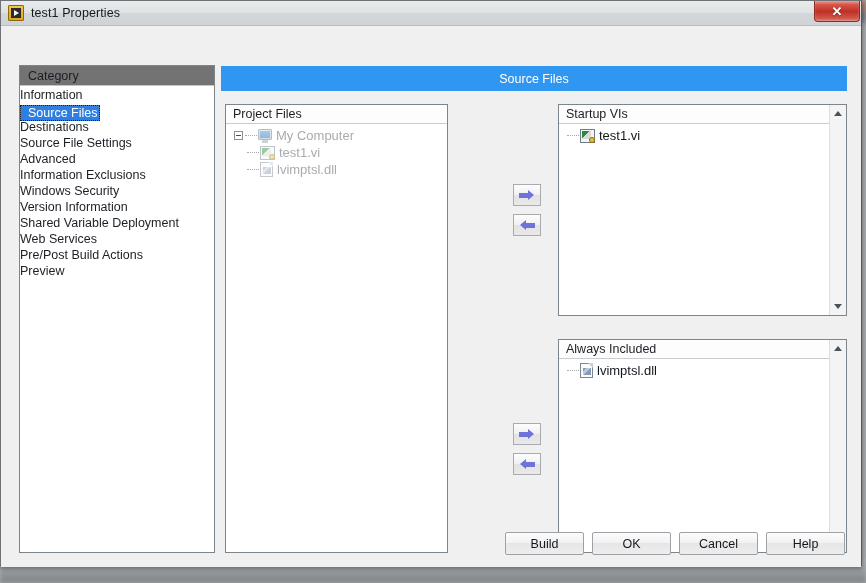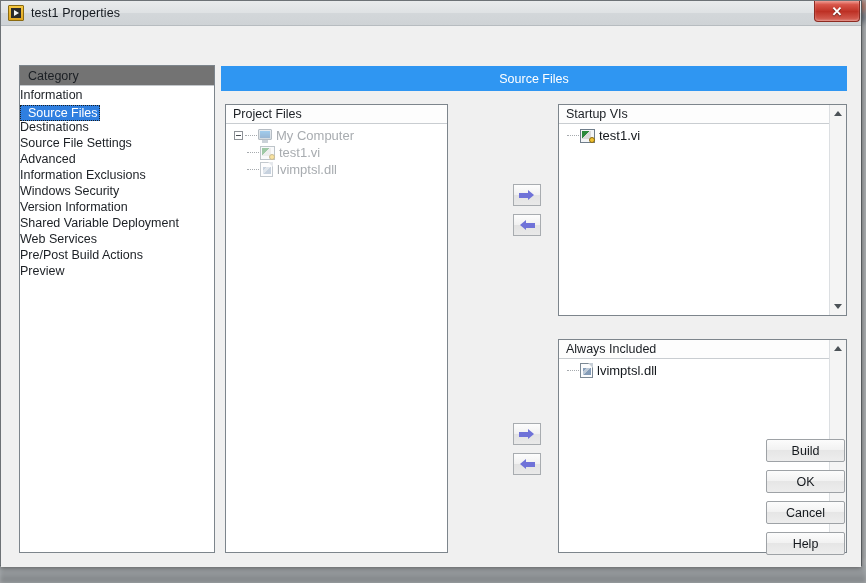--- a/index.html
+++ b/index.html
@@ -400,21 +400,20 @@
   .arrow-right .head { left: 9px; border-left: 6px solid #6f72d8; }
   .arrow-left .shaft { right: 0; }
   .arrow-left .head { right: 9px; border-right: 6px solid #6f72d8; }
 
   
   .btn-row {
     position: absolute;
     right: 16px; bottom: 12px;
     display: flex;
     gap: 8px;
-    flex-direction: column;
   }
   .dlg-btn {
     width: 79px;
     height: 23px;
     background: linear-gradient(180deg,#fcfcfc 0%, #f2f2f2 46%, #e6e6e6 50%, #ededed 100%);
     border: 1px solid #9ea2a6;
     border-radius: 2px;
     font-size: 12.5px;
     color: #14181d;
     font-family: "Liberation Sans", sans-serif;

